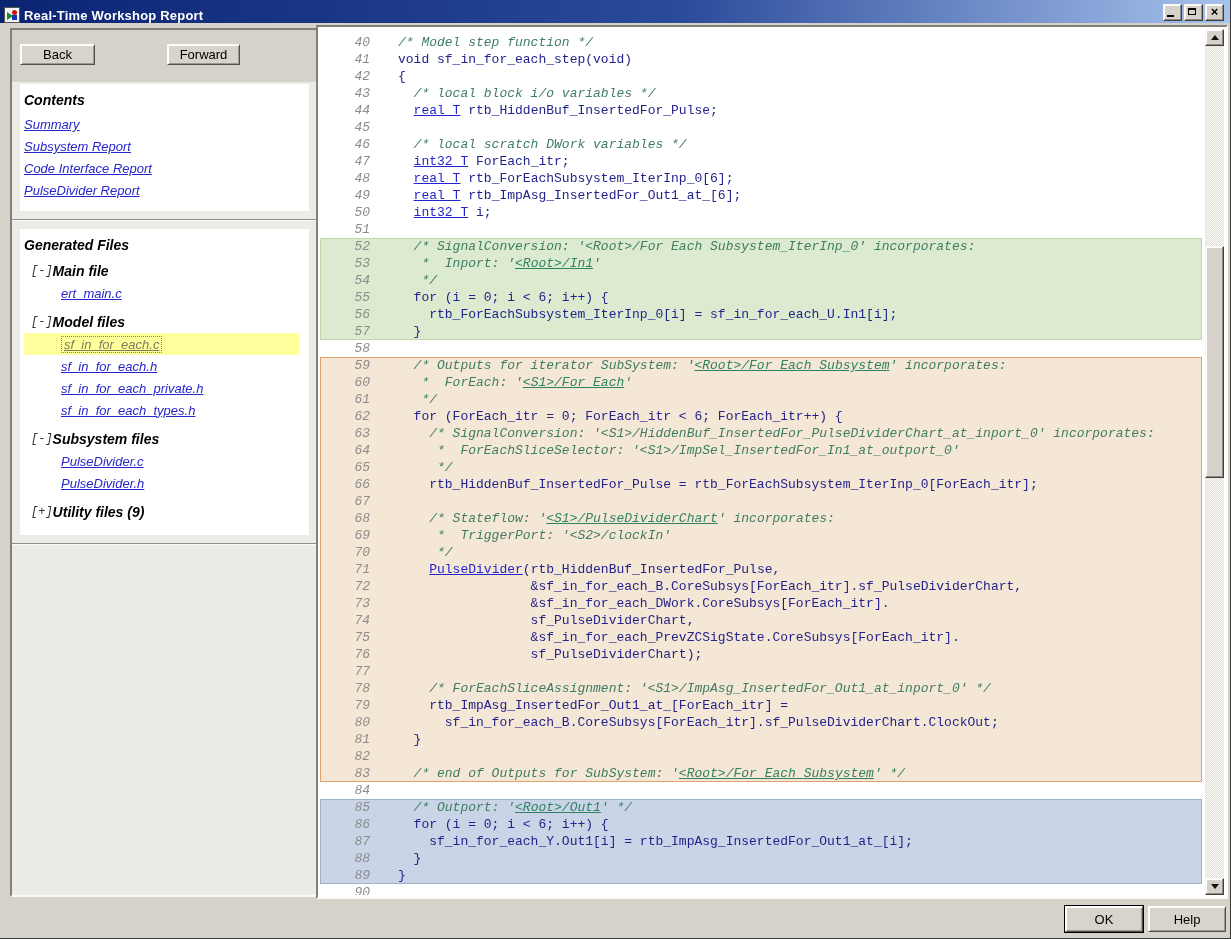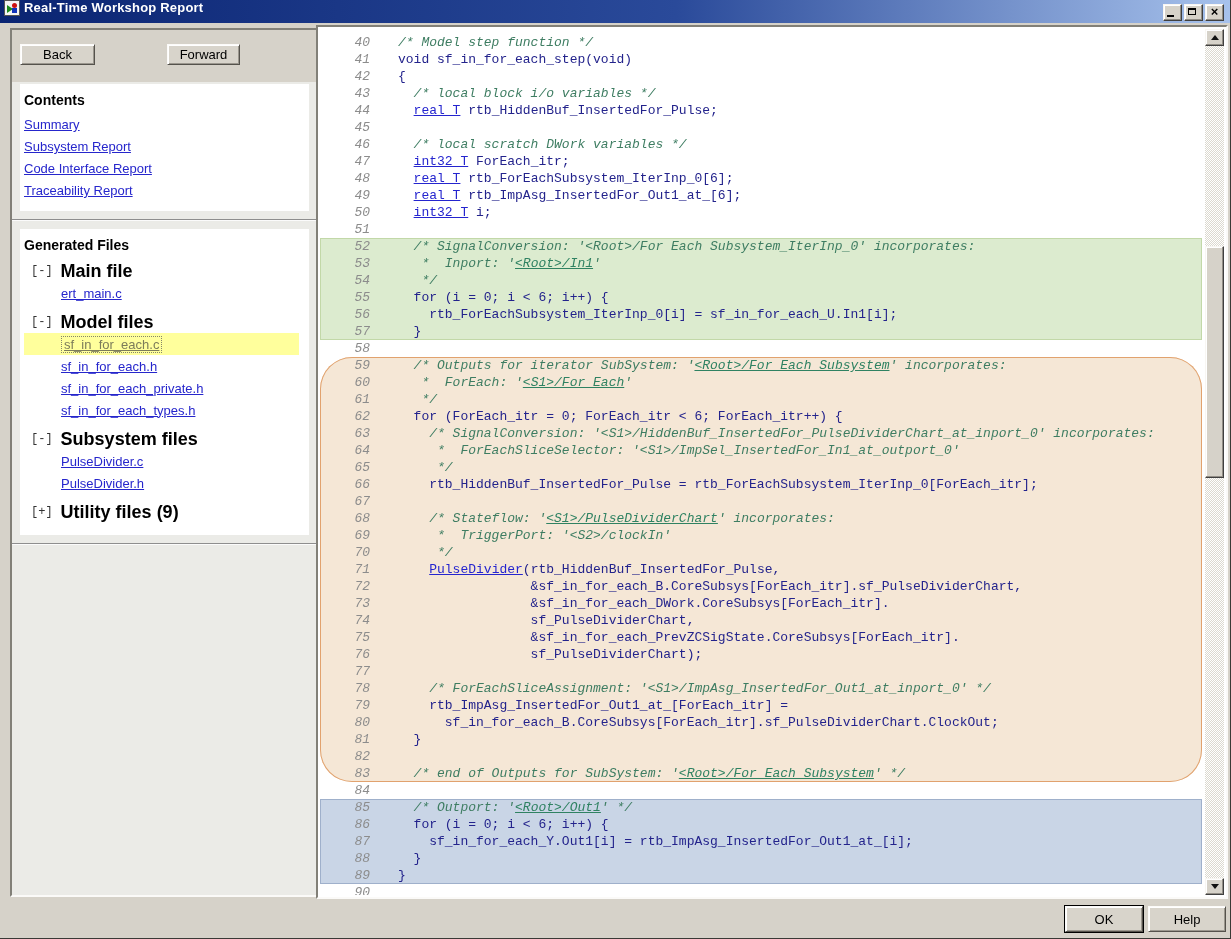--- a/index.html
+++ b/index.html
@@ -1,21 +1,21 @@
 <!DOCTYPE html>
 <html style="--title-grad-start: #0a2472; --title-grad-end: #a7c2ec; --link-blue: #2626cc; --selected-bg: #ffff9c; --selected-text: #7c7c5a; --code-text: #23238c; --code-link: #2525cf; --comment-text: #3e7d62; --comment-link: #2f8262; --line-number: #8c8c8c; --green-bg: #dcebcf; --green-border: #c2d8a8; --orange-bg: #f5e7d6; --orange-border: #e1a26e; --blue-bg: #c9d5e6; --blue-border: #9fb0cb;"><head>
 <meta charset="utf-8">
 <style>
   html,body{margin:0;padding:0;background:#d6d2c9;font-family:"Liberation Sans",sans-serif;}
   .window{position:relative;width:1231px;height:939px;background:#d6d2c9;overflow:hidden;
           border-bottom:1px solid #3a3a36;border-right:1px solid #3a3a36;box-sizing:border-box;}
   
   .titlebar{position:absolute;left:0;top:0;width:100%;height:23px;
             background:linear-gradient(to right,var(--title-grad-start) 0%,#2a4a9a 55%,var(--title-grad-end) 100%);
-            display:flex;align-items:flex-start;}
+            display:flex;align-items:flex-end;}
   .app-icon{width:16px;height:16px;margin:0 4px 0 4px;background:#f4f4f4;border:1px solid #555;
             position:relative;box-sizing:border-box;}
   .app-icon .tri{position:absolute;left:2px;top:4px;width:0;height:0;
                  border-top:4px solid transparent;border-bottom:4px solid transparent;border-left:6px solid #1d8a1d;}
   .app-icon .cir{position:absolute;right:2px;top:2px;width:5px;height:5px;border-radius:50%;background:#cc1111;}
   .app-icon .sqr{position:absolute;right:2px;bottom:2px;width:5px;height:5px;background:#1133bb;}
   .title-text{color:#fff;font-weight:bold;font-size:13px;letter-spacing:.2px;}
   .win-controls{position:absolute;right:6px;top:4px;display:flex;gap:2px;}
   .win-btn{width:17px;height:15px;background:#d6d2c9;border:1px solid;border-color:#f8f6f2 #404040 #404040 #f8f6f2;
            box-shadow:inset -1px -1px 0 #928e86,inset 1px 1px 0 #fff;position:relative;cursor:default;}
@@ -24,49 +24,49 @@
   .glyph-close{position:absolute;left:0;right:0;top:-2px;text-align:center;font-size:13px;font-weight:bold;color:#000;line-height:17px;}
   
   .sidebar{position:absolute;left:10px;top:28px;width:316px;height:869px;background:#ebebe7;
            border:2px solid;border-color:#828078 #fbfaf8 #fbfaf8 #828078;box-sizing:border-box;overflow:hidden;}
   .side-toolbar{height:52px;background:#d6d2c9;position:relative;}
   .btn-nav{position:absolute;top:14px;height:21px;font-size:13px;font-family:"Liberation Sans",sans-serif;cursor:default;}
   .btn-nav.back{left:8px;width:75px;}
   .btn-nav.forward{left:155px;width:73px;}
   .raised{background:#d8d4cb;border:1px solid;border-color:#fcfbf9 #55524c #55524c #fcfbf9;
           box-shadow:inset 1px 1px 0 #ffffff,inset -1px -1px 0 #9b978e;color:#000;}
-  .side-content{padding-top:2px;}
+  .side-content{padding-top:2px;font-style:italic;}
   .side-section{background:#fff;margin:0 15px 0 8px;padding:6px 4px 12px 4px;}
   .side-heading{font-size:14px;font-weight:bold;color:#000;margin:2px 0 3px 0;}
   .side-link{display:inline-block;margin-top:6px;line-height:16px;font-size:13px;color:var(--link-blue);
              text-decoration:underline;cursor:pointer;}
   .side-link-row{height:22px;}
   .side-sep{height:0;border-top:1px solid #8e8e8e;border-bottom:1px solid #fbfbfb;margin:8px 0;}
   .tree-group{margin-top:7px;}
   .group-row{height:22px;display:flex;align-items:center;}
   .tree-toggle{font-size:12px;color:#333;margin-left:7px;cursor:pointer;font-family:"Liberation Mono",monospace;}
-  .group-label{font-size:18px;font-weight:bold;color:#000;margin-left:8px;}
+  .group-label{font-size:14px;font-weight:bold;color:#000;margin-left:0;}
   .file-row{height:22px;display:flex;align-items:center;padding-left:37px;}
   .file-row.sel{background:var(--selected-bg);margin-right:6px;}
   .file-link{font-size:13px;color:var(--link-blue);text-decoration:underline;cursor:pointer;}
   .file-row.sel .file-link{color:var(--selected-text);border:1px dotted #85856a;padding:0 2px;}
   
   .code-panel{position:absolute;left:316px;top:25px;width:912px;height:874px;background:#fff;
               border:2px solid;border-color:#828078 #fbfaf8 #fbfaf8 #828078;box-sizing:border-box;}
   .code-content{position:absolute;left:2px;top:2px;bottom:2px;right:21px;background:#fff;overflow:hidden;
                 padding-top:5px;box-sizing:border-box;}
   .code-line{height:17px;white-space:pre;font-family:"Liberation Mono",monospace;font-size:13px;line-height:17px;}
   .ln{display:inline-block;width:50px;text-align:right;margin-right:28px;font-style:italic;color:var(--line-number);}
   .tk{color:var(--code-text);}
   .tkl{color:var(--code-link);text-decoration:underline;cursor:pointer;}
   .tc{color:var(--comment-text);font-style:italic;}
   .tcl{color:var(--comment-link);font-style:italic;text-decoration:underline;cursor:pointer;margin-top:16px;}
   .hl{margin-right:3px;}
   .hl.g{background:var(--green-bg);box-shadow:inset 0 0 0 1px var(--green-border);}
-  .hl.o{background:var(--orange-bg);box-shadow:inset 0 0 0 1px var(--orange-border);border-radius:32px;}
+  .hl.o{background:var(--orange-bg);box-shadow:inset 0 0 0 1px var(--orange-border);}
   .hl.b{background:var(--blue-bg);box-shadow:inset 0 0 0 1px var(--blue-border);}
   
   .vscroll{position:absolute;top:2px;bottom:2px;right:2px;width:19px;background-color:#fff;
     background-image:linear-gradient(45deg,#dcd9cf 25%,transparent 25%,transparent 75%,#dcd9cf 75%),
                      linear-gradient(45deg,#dcd9cf 25%,transparent 25%,transparent 75%,#dcd9cf 75%);
     background-position:0 0,1px 1px;background-size:2px 2px;}
   .scroll-btn{position:absolute;left:0;width:19px;height:17px;background:#d6d2c9;border:1px solid;
               border-color:#f8f6f2 #404040 #404040 #f8f6f2;box-shadow:inset -1px -1px 0 #928e86,inset 1px 1px 0 #fff;
               box-sizing:border-box;display:flex;align-items:center;justify-content:center;cursor:default;}
   .scroll-btn.up{top:0;}
@@ -112,21 +112,21 @@
       <button class="raised btn-nav back">Back</button>
       <button class="raised btn-nav forward">Forward</button>
     </div>
     <div class="side-content">
       <div class="side-section">
         <div class="side-heading">Contents</div>
         <div id="contents-links">
             <div class="side-link-row"><a class="side-link">Summary</a></div>
             <div class="side-link-row"><a class="side-link">Subsystem Report</a></div>
             <div class="side-link-row"><a class="side-link">Code Interface Report</a></div>
-            <div class="side-link-row"><a class="side-link">Traceability Report</a></div>
+            <div class="side-link-row"><a class="side-link">PulseDivider Report</a></div>
           </div>
       </div>
       <div class="side-sep"></div>
       <div class="side-section">
         <div class="side-heading">Generated Files</div>
         <div id="file-tree">
             <div class="tree-group">
               <div class="group-row">
                 <span class="tree-toggle">[-]</span>
                 <span class="group-label">Main file</span>

